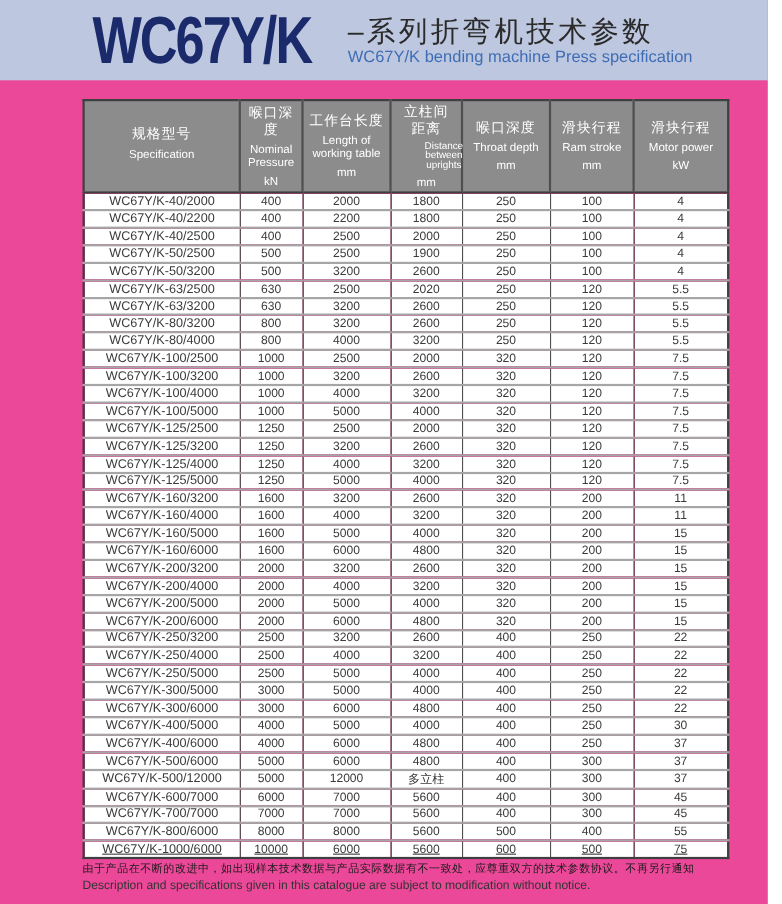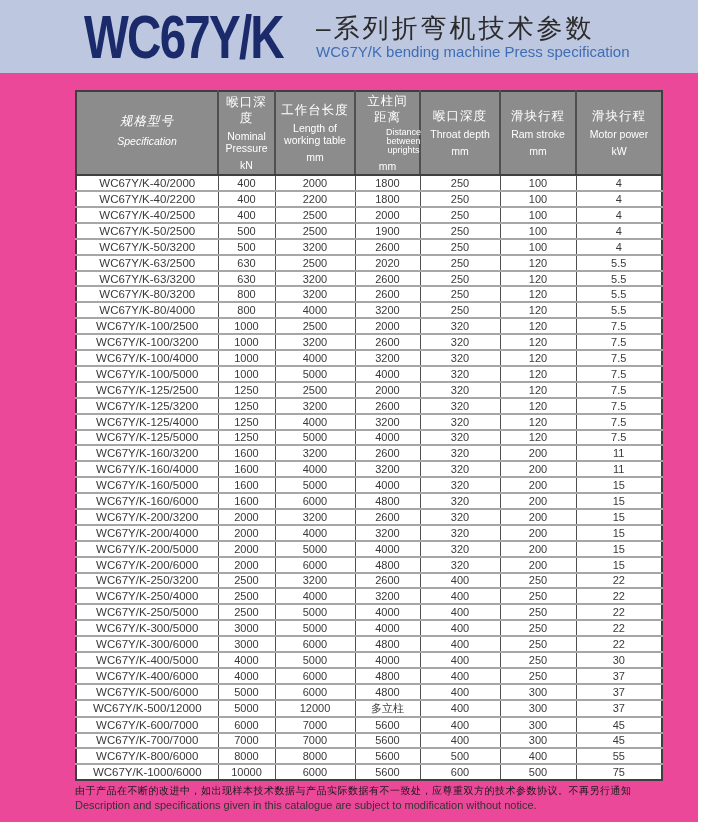--- a/index.html
+++ b/index.html
@@ -58,21 +58,21 @@
   .spec-table th {
     background: #8c8c8c;
     color: #ffffff;
     font-weight: normal;
     height: 77px;
     padding: 2px 1px;
     border-left: 2px solid #4f4f4f;
     border-bottom: 2px solid #3f3f3f;
     vertical-align: middle;
   }
-  .spec-table th:first-child { border-left: none; font-style: italic; }
+  .spec-table th:first-child { border-left: none; }
   .th-inner { display: flex; flex-direction: column; align-items: center; justify-content: center; }
   .h-zh { font-size: 12.5px; letter-spacing: 1px; line-height: 1.25; margin-bottom: 3px; }
   .h-en { font-size: 10.5px; line-height: 1.15; margin-bottom: 2px; }
   .h-unit { font-size: 10.5px; margin-top: 3px; }
   th.col-0 .h-zh { margin-bottom: 6px; }
   th.col-3 .h-zh { max-width: 44px; }
   th.col-3 .h-en { font-size: 9px; line-height: 1.0; letter-spacing: 0; padding-left: 32px; }
 
   .spec-table td {
     height: 15.9px;
@@ -80,21 +80,21 @@
     text-align: center;
     font-size: 11px;
     color: #3a3a3a;
     background: #ffffff;
     border-left: 1px solid #4f4f4f;
     border-bottom: 2px solid #a6a6a6;
     white-space: nowrap;
     overflow: hidden;
   }
   .spec-table td:first-child { border-left: none; font-size: 11.5px; }
-  .spec-table tr:last-child td { border-bottom: none; }
+  .spec-table tr:last-child td { border-bottom: none; text-decoration: underline; }
 
   
   .notes { margin: 4px 0 0 75px; width: 586px; }
   .note-zh { font-size: 10px; color: #1a1a1a; letter-spacing: 0.5px; line-height: 1.25; }
   .note-en { font-size: 11px; color: #333333; line-height: 1.25; margin-top: 1px; }
 </style>
 </head>
 <body>
 
 <div class="page">

